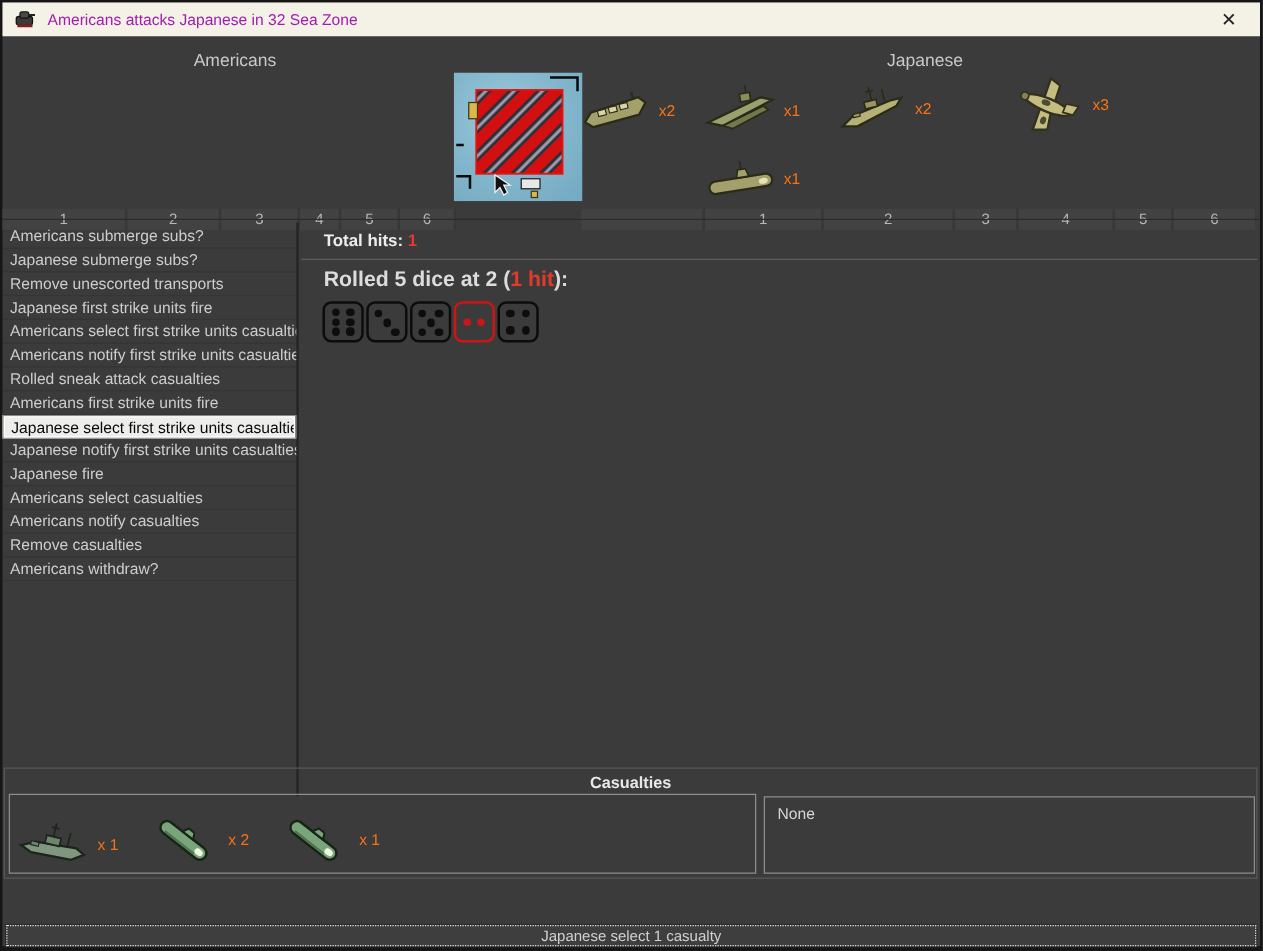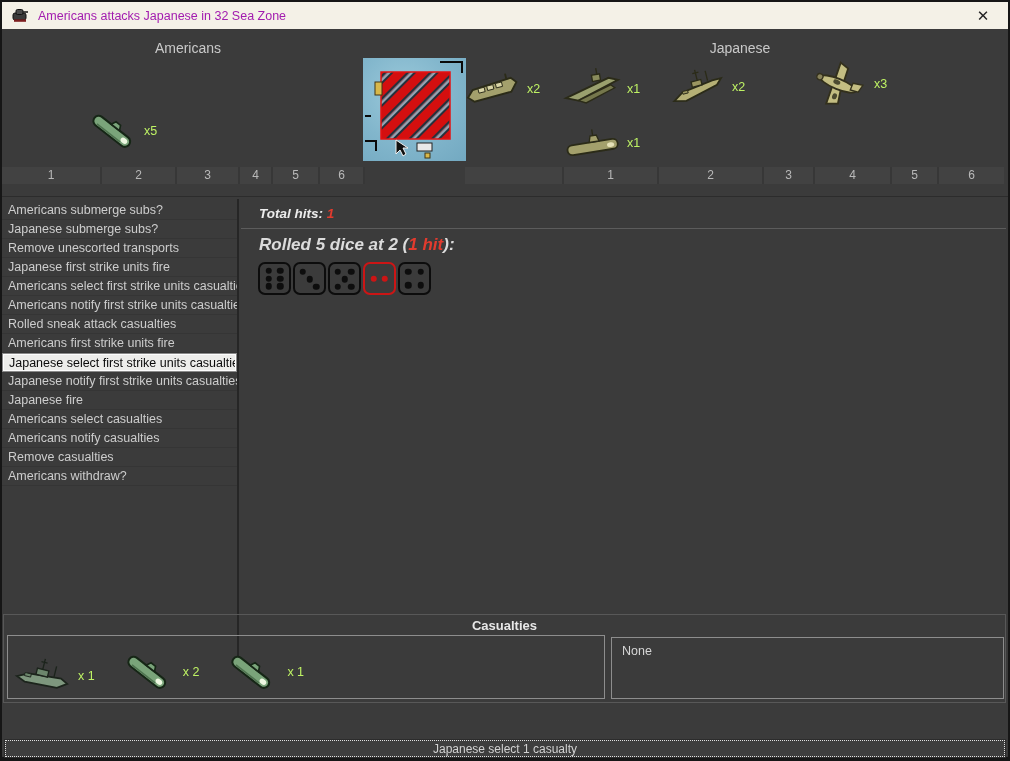--- a/index.html
+++ b/index.html
@@ -28,33 +28,33 @@
   #attacker-label { left:0; width:372px; }
   #defender-label { left:470px; width:536px; }
 
   .dice-header { position:absolute; top:138px; height:17px; display:flex; }
   .dice-header .hcell { background:#424242; border-right:2px solid #373737; color:#b9b9b9;
     font-size:12px; text-align:center; line-height:17px; }
   #attacker-header { left:0; width:363px; }
   #defender-header { left:463px; width:539px; }
 
   .unit-stack { position:absolute; display:flex; align-items:center; gap:6px; }
-  .unit-count { font-size:12.5px; color:#bef264; white-space:nowrap; }
+  .unit-count { font-size:12.5px; color:#f97316; white-space:nowrap; }
 
   
   #map { position:absolute; left:361px; top:29px; width:103px; height:103px; }
 
   
-  #main { position:absolute; left:2px; top:196px; width:1006px; height:463px; border-top:1px solid #2c2c2c; }
+  #main { position:absolute; left:2px; top:175px; width:1006px; height:463px; border-top:1px solid #2c2c2c; }
   #steps { position:absolute; left:0; top:2px; width:237px; height:459px; border-right:2px solid #262626; padding-top:2px; }
   .step { height:19px; line-height:19px; padding-left:6px; font-size:12.5px; color:#cdcdcd;
     border-bottom:1px solid #353535; white-space:nowrap; overflow:hidden; }
   .step.selected { background:#ededeb; color:#0a0a0a; border:1px solid #8a8a8a; outline:1px solid #fdfdfd; outline-offset:-2px; }
 
-  #action { position:absolute; left:239px; top:0; width:765px; height:463px;font-style:italic; }
+  #action { position:absolute; left:239px; top:0; width:765px; height:463px; }
   #total-row { padding:9px 0 7px 18px; border-bottom:1px solid #5c5c5c; font-size:13.5px; font-weight:bold; color:#ececec; }
   #total-row .red, #rolled-row .red { color:#e23b2e; }
   #rolled-row { padding:6px 0 5px 18px; font-size:17px; font-weight:600; color:#dcdcdc; }
   #dice-row { padding:2px 0 0 17px; display:flex; }
   .die { position:relative; width:33px; height:33px; border:2px solid #0c0c0c; border-radius:7px; margin-right:2px; }
   .die .pip { position:absolute; width:6.5px; height:6.5px; border-radius:50%; background:#0d0d0d; transform:translate(-50%,-50%); }
   .die.hit { border-color:#cc1515; }
   .die.hit .pip { background:#cc1515; }
 
   
@@ -155,26 +155,20 @@
       <path d="M2,13.6 h12" stroke="#7d1f1f" stroke-width="2.4"></path>
     </svg>
     <span class="title">Americans attacks Japanese in 32 Sea Zone</span>
     <div id="close-btn">✕</div>
   </div>
 
   <div id="battle">
     <div class="side-label" id="attacker-label">Americans</div>
     <div class="side-label" id="defender-label">Japanese</div>
 
-    <div class="unit-stack" style="left:84px; top:76px;">
-      <svg class="uicon" width="52" height="52">
-          <use href="#sym-submarine-green"></use>
-        </svg>
-      <span class="unit-count">x5</span>
-    </div>
 
     <svg id="map" viewBox="0 0 103 103">
       <defs>
         <pattern id="hatch" width="16" height="16" patternUnits="userSpaceOnUse" patternTransform="rotate(-45)">
           <rect width="16" height="16" fill="#d40f0f"></rect>
           <rect x="0" y="9" width="16" height="2.5" fill="#25313c"></rect>
           <rect x="0" y="11.5" width="16" height="2.5" fill="#93a3b2"></rect>
           <rect x="0" y="14" width="16" height="2" fill="#25313c"></rect>
         </pattern>
         <radialGradient id="water" cx="40%" cy="35%" r="85%">

